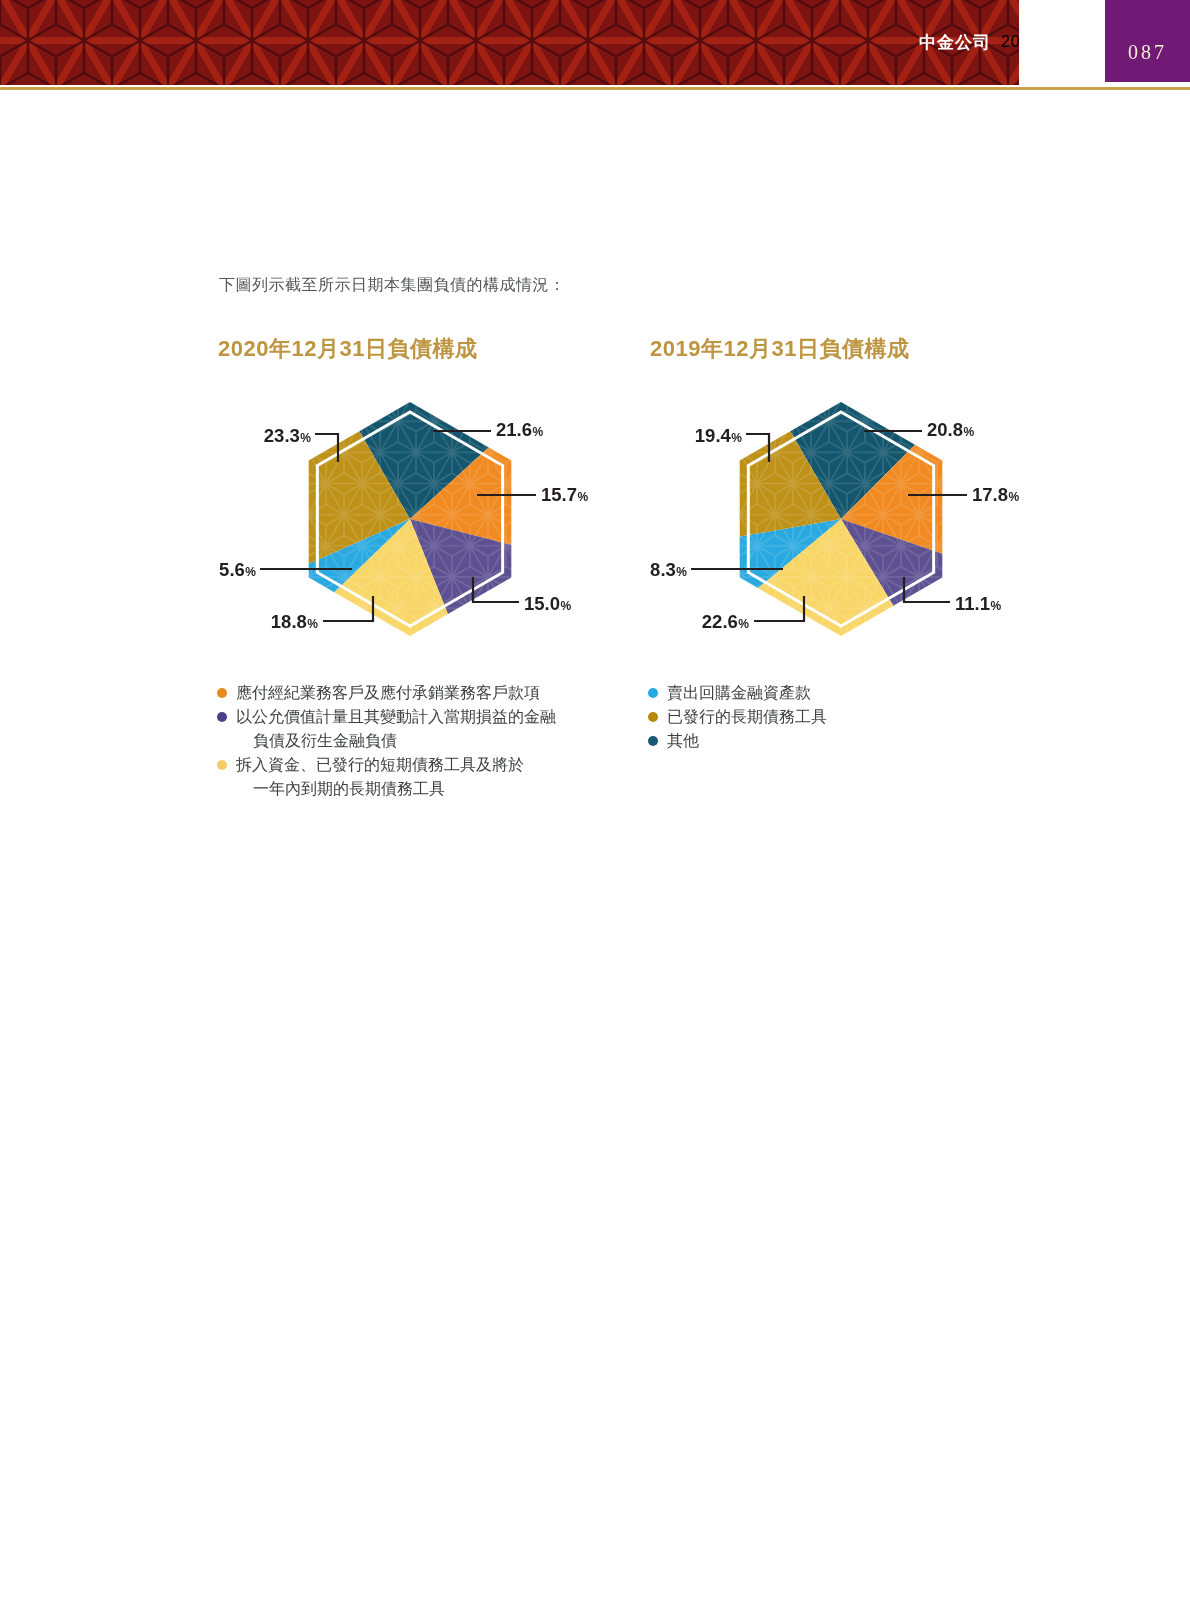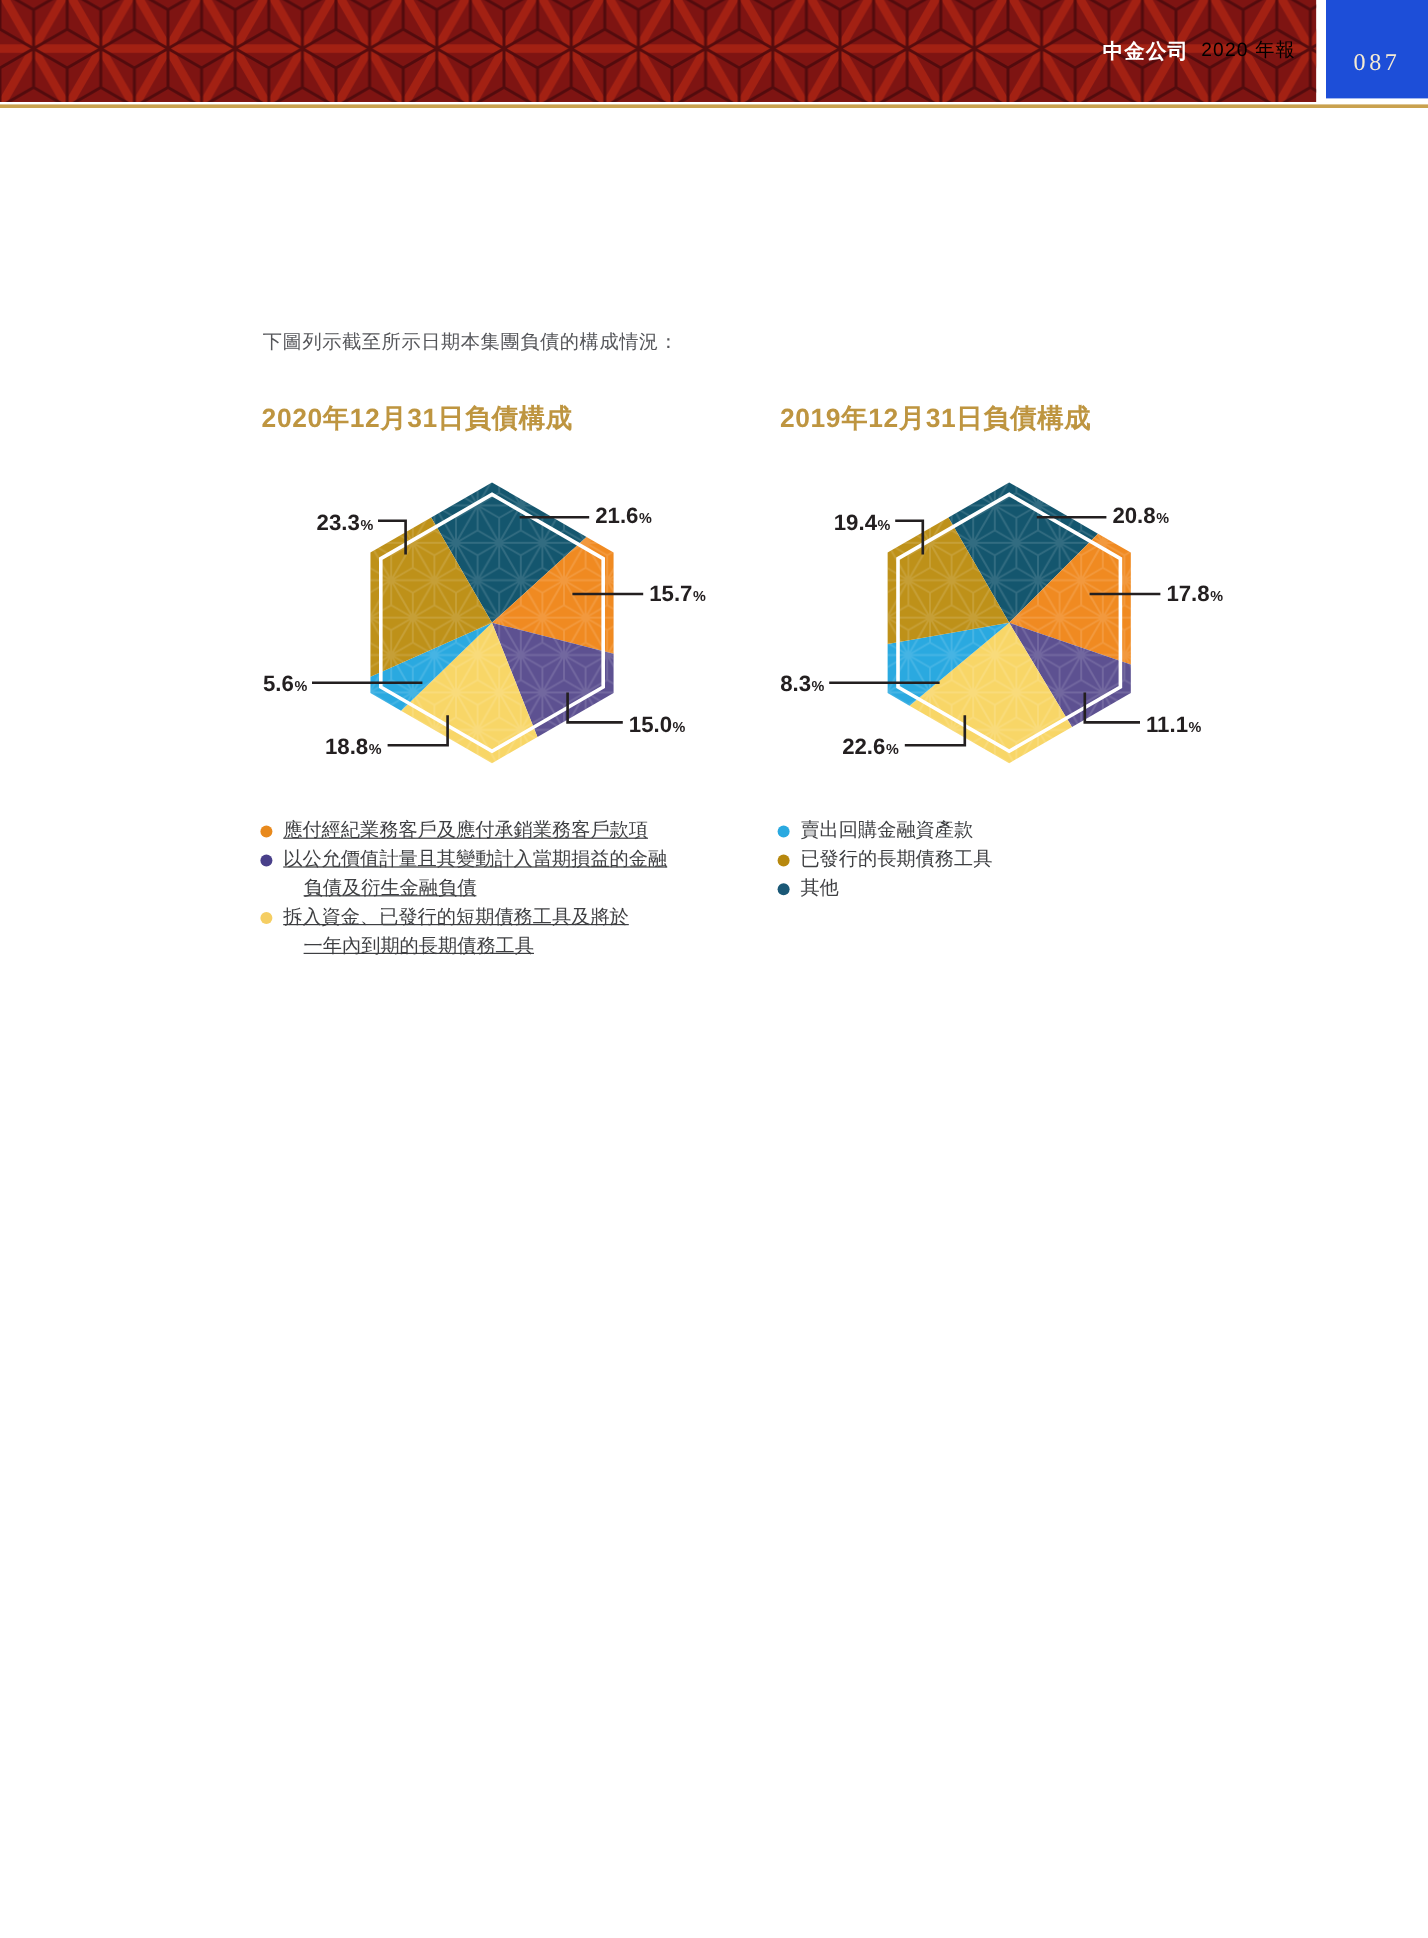--- a/index.html
+++ b/index.html
@@ -1,45 +1,45 @@
 <!DOCTYPE html>
 <html><head>
 <meta charset="utf-8">
 <style>
   html,body{margin:0;padding:0;background:#ffffff;}
   .page{position:relative;width:1190px;height:1615px;background:#ffffff;overflow:hidden;
         font-family:"Liberation Sans","DejaVu Sans",sans-serif;}
   
-  .banner{position:absolute;left:0;top:0;width:1189px;height:85px;overflow:hidden;}
+  .banner{position:absolute;left:0;top:0;width:1019px;height:85px;overflow:hidden;}
   .banner svg{display:block;}
   .banner-text{position:absolute;top:0;left:0;width:1080px;height:85px;
                display:flex;align-items:center;justify-content:flex-end;gap:10px;}
   .banner-text .co{color:#ffffff;font-weight:bold;font-size:17px;letter-spacing:1px;}
   .banner-text .yr{color:#000000;font-size:16px;letter-spacing:1px;}
-  .pagebox{position:absolute;left:1105px;top:0;width:85px;height:82px;background:#1d4ed8;
+  .pagebox{position:absolute;left:1105px;top:0;width:85px;height:82px;background:#701a75;
            display:flex;align-items:center;justify-content:center;}
   .pagebox span{font-family:"Liberation Serif","DejaVu Serif",serif;font-size:20px;
                 color:#f6ebd3;letter-spacing:3px;padding-top:22px;}
   .gold-rule{position:absolute;left:0;top:87px;width:1190px;height:3px;background:#c9a14e;}
   
   .intro{position:absolute;left:215px;top:271px;margin:4px;font-size:16px;color:#55565a;
          letter-spacing:0.5px;}
   .chart-title{position:absolute;margin:3px;font-size:22px;font-weight:bold;color:#be9540;
                letter-spacing:0.5px;top:331px;}
   .chart-title.t0{left:215px;}
   .chart-title.t1{left:647px;}
   
   .hexchart{position:absolute;top:390px;width:420px;height:260px;}
   .hexchart.c0{left:200px;}
   .hexchart.c1{left:631px;}
   .hexchart text{font-family:"Liberation Sans","DejaVu Sans",sans-serif;font-weight:bold;fill:#231f20;}
   
   .legend{position:absolute;top:681px;margin:0;padding:0;list-style:none;
           font-size:16px;line-height:24px;color:#3e3f42;}
-  .legend.l0{left:217px;text-decoration:underline;}
+  .legend.l0{left:217px;}
   .legend.l1{left:648px;}
   .legend li{position:relative;padding-left:19px;}
   .legend .dot{position:absolute;left:0;top:7px;width:10px;height:10px;border-radius:50%;}
   .legend .cont{margin-left:17px;}
 </style>
 </head>
 <body>
 
 <div class="page">
 

